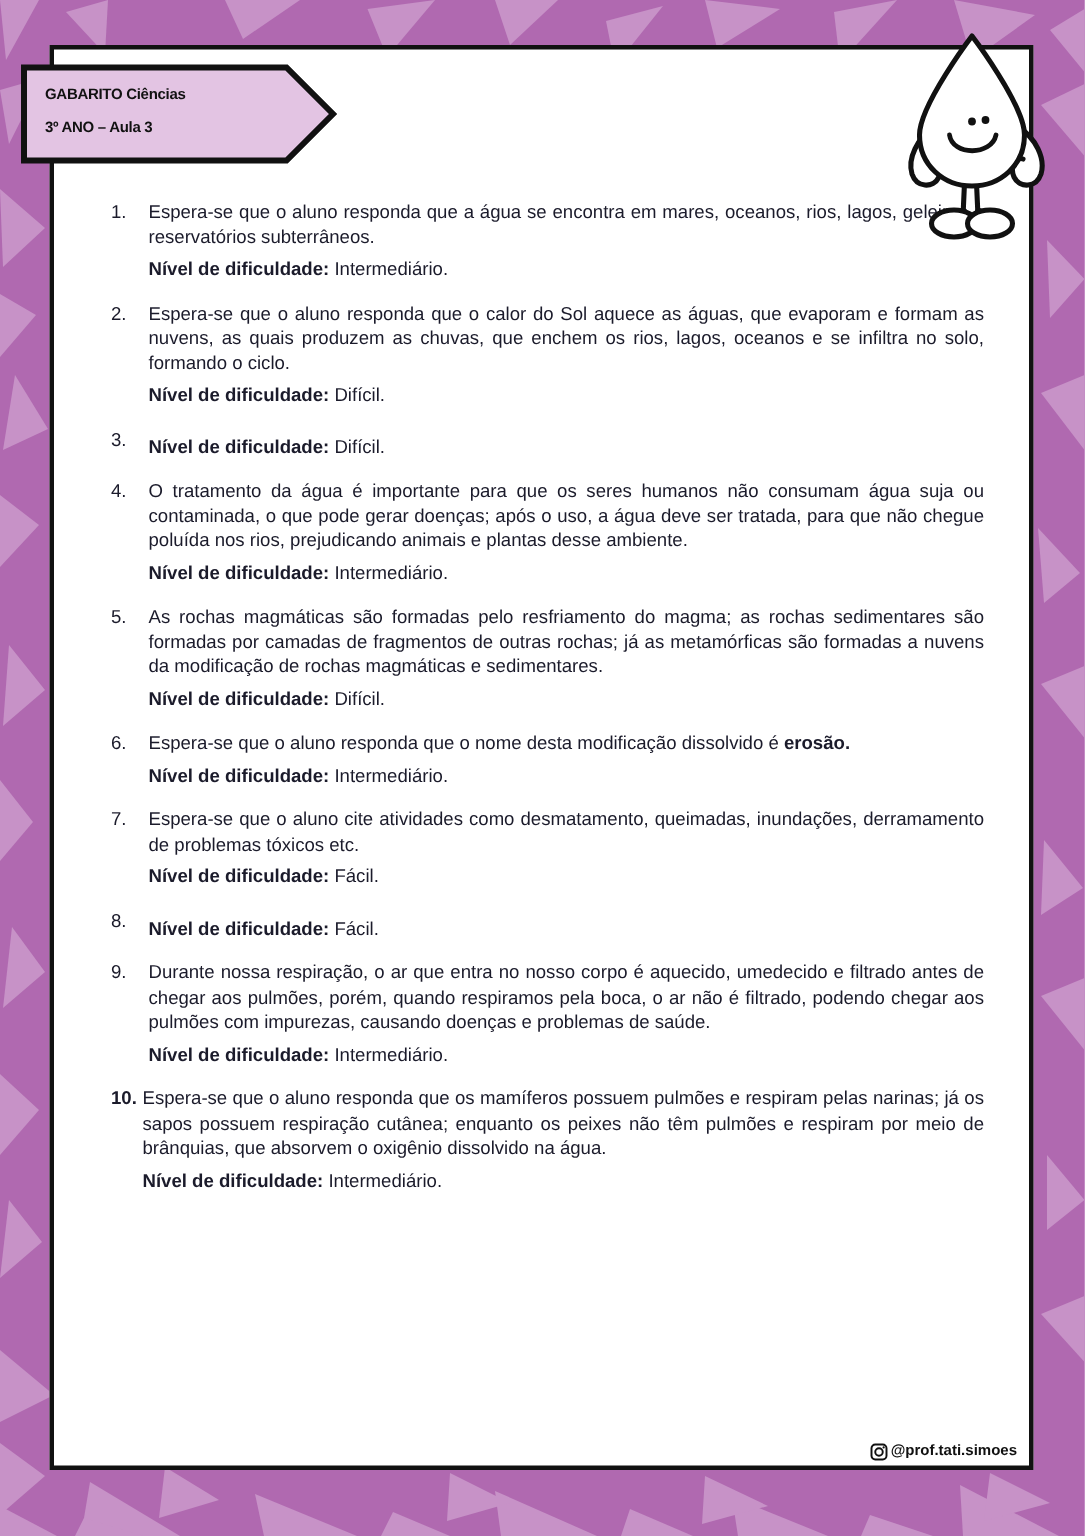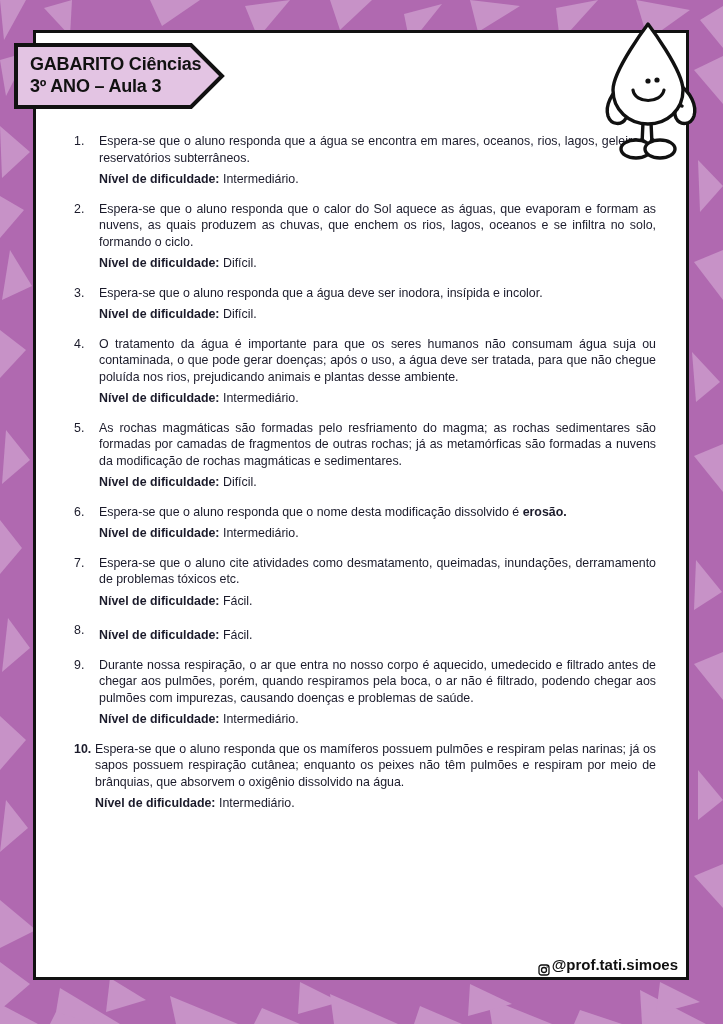--- a/index.html
+++ b/index.html
@@ -50,21 +50,21 @@
     position: absolute;
     left: 0; top: 0;
   }
   .banner-text {
     position: absolute;
     left: 17px;
     top: 11px;
     width: 185px;
     color: #111111;
     font-weight: bold;
-    font-size: 18px;
+    font-size: 10px;
     line-height: 22px;
     letter-spacing: -0.2px;
   }
   .banner-text span { display: block; white-space: nowrap; }
 
   
   .mascot {
     position: absolute;
     left: 595px;
     top: 18px;
@@ -119,23 +119,23 @@
     font-weight: normal;
     text-align: center;
   }
 
   
   .footer {
     position: absolute;
     right: 8px;
     bottom: 4px;
     display: flex;
-    align-items: flex-end;
+    align-items: center;
     gap: 2px;
-    font-size: 15px;
+    font-size: 10px;
     font-weight: bold;
     color: #111111;
   }
   .ig-icon {
     display: inline-block;
     width: 12px;
     height: 12px;
     position: relative;
     top: 1px;
   }
@@ -208,21 +208,20 @@
       <div class="qitem">
         <div class="qnum">2.</div>
         <div class="qbody">
           <p class="qtext"><span>Espera-se que o aluno responda que o calor do Sol aquece as águas, que evaporam e formam as nuvens, as quais produzem as chuvas, que enchem os rios, lagos, oceanos e se infiltra no solo, formando o ciclo.</span></p>
           <div class="level"><span class="lbl">Nível de dificuldade:</span> <span class="val">Difícil.</span></div>
         </div>
       </div>
       <div class="qitem">
         <div class="qnum">3.</div>
         <div class="qbody">
-          <p class="qtext"><span>Espera-se que o aluno responda que a água deve ser inodora, insípida e incolor.</span></p>
           <div class="level"><span class="lbl">Nível de dificuldade:</span> <span class="val">Difícil.</span></div>
         </div>
       </div>
       <div class="qitem">
         <div class="qnum">4.</div>
         <div class="qbody">
           <p class="qtext"><span>O tratamento da água é importante para que os seres humanos não consumam água suja ou contaminada, o que pode gerar doenças; após o uso, a água deve ser tratada, para que não chegue poluída nos rios, prejudicando animais e plantas desse ambiente.</span></p>
           <div class="level"><span class="lbl">Nível de dificuldade:</span> <span class="val">Intermediário.</span></div>
         </div>
       </div>

